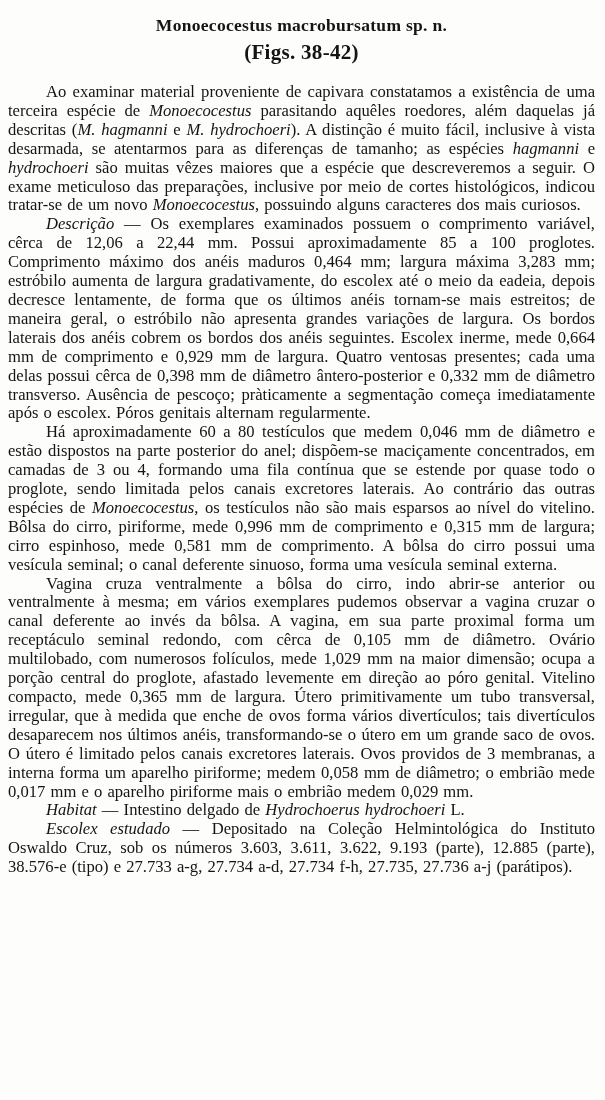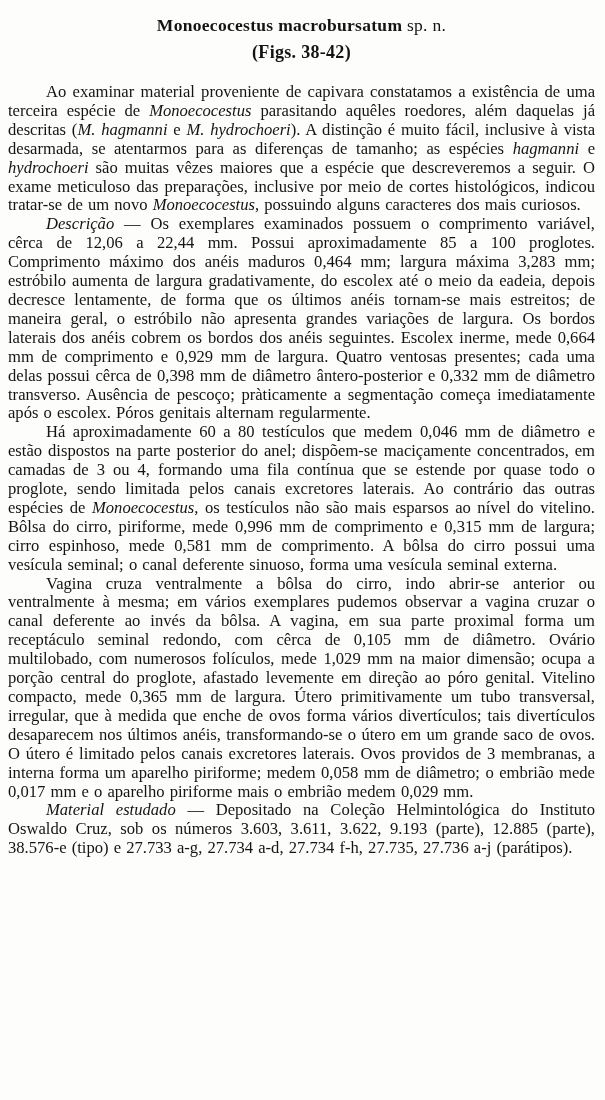--- a/index.html
+++ b/index.html
@@ -19,24 +19,24 @@
     overflow: hidden;
   }
   .title {
     text-align: center;
     font-size: 17.5px;
     line-height: 22px;
     margin: 6px 0 5px 0;
     letter-spacing: 0.3px;
   }
   .title .t-bold { font-weight: bold; }
-  .title .t-reg  { font-weight: normal; }
+  .title .t-reg  { font-weight: bold; }
   .subtitle {
     text-align: center;
-    font-size: 18px;
+    font-size: 21px;
     font-weight: bold;
     line-height: 22px;
     margin: 0 0 20px 0;
     letter-spacing: 0.3px;
   }
   .body-text p.para {
     margin: 0;
     font-size: 16.6px;
     line-height: 18.9px;
     text-align: justify;
@@ -53,15 +53,16 @@
 <div class="page">
   <h1 class="title">
     <span class="t-bold">Monoecocestus macrobursatum</span><span class="t-reg"> sp. n.</span>
   </h1>
   <div class="subtitle">(Figs. 38-42)</div>
   <div class="body-text">
       <p class="para"><span>Ao examinar material proveniente de capivara constatamos a existência de uma terceira espécie de </span><span class="it">Monoecocestus</span><span> parasitando aquêles roedores, além daquelas já descritas (</span><span class="it">M. hagmanni</span><span> e </span><span class="it">M. hydrochoeri</span><span>). A distinção é muito fácil, inclusive à vista desarmada, se atentarmos para as diferenças de tamanho; as espécies </span><span class="it">hagmanni</span><span> e </span><span class="it">hydrochoeri</span><span> são muitas vêzes maiores que a espécie que descreveremos a seguir. O exame meticuloso das preparações, inclusive por meio de cortes histológicos, indicou tratar-se de um novo </span><span class="it">Monoecocestus</span><span>, possuindo alguns caracteres dos mais curiosos.</span></p>
       <p class="para"><span class="it">Descrição</span><span> — Os exemplares examinados possuem o comprimento variável, cêrca de 12,06 a 22,44 mm. Possui aproximadamente 85 a 100 proglotes. Comprimento máximo dos anéis maduros 0,464 mm; largura máxima 3,283 mm; estróbilo aumenta de largura gradativamente, do escolex até o meio da eadeia, depois decresce lentamente, de forma que os últimos anéis tornam-se mais estreitos; de maneira geral, o estróbilo não apresenta grandes variações de largura. Os bordos laterais dos anéis cobrem os bordos dos anéis seguintes. Escolex inerme, mede 0,664 mm de comprimento e 0,929 mm de largura. Quatro ventosas presentes; cada uma delas possui cêrca de 0,398 mm de diâmetro ântero-posterior e 0,332 mm de diâmetro transverso. Ausência de pescoço; pràticamente  a segmentação começa imediatamente após o escolex. Póros genitais alternam regularmente.</span></p>
       <p class="para"><span>Há aproximadamente 60 a 80 testículos que medem 0,046 mm de diâmetro e estão dispostos na parte posterior do anel; dispõem-se maciçamente concentrados, em camadas de 3 ou 4, formando uma fila contínua que se estende por quase todo o proglote, sendo limitada pelos canais excretores laterais. Ao contrário das outras espécies de </span><span class="it">Monoecocestus</span><span>, os testículos não são mais esparsos ao nível do vitelino. Bôlsa do cirro, piriforme, mede 0,996 mm de comprimento e 0,315 mm de largura; cirro espinhoso, mede 0,581 mm de comprimento. A bôlsa do cirro possui uma vesícula seminal; o canal deferente sinuoso, forma uma vesícula seminal externa.</span></p>
       <p class="para"><span>Vagina cruza ventralmente a bôlsa do cirro, indo abrir-se anterior ou ventralmente à mesma; em vários exemplares pudemos observar a vagina cruzar o canal deferente ao invés da bôlsa. A vagina, em sua parte proximal forma um receptáculo seminal redondo, com cêrca de 0,105 mm de diâmetro. Ovário multilobado, com numerosos folículos, mede 1,029 mm na maior dimensão; ocupa a porção central do proglote, afastado levemente em direção ao póro genital. Vitelino compacto, mede 0,365 mm de largura. Útero primitivamente um tubo transversal, irregular, que à medida que enche de ovos forma vários divertículos; tais divertículos desaparecem nos últimos anéis, transformando-se o útero em um grande saco de ovos. O útero é limitado pelos canais excretores laterais. Ovos providos de 3 membranas, a interna forma um aparelho piriforme; medem 0,058 mm de diâmetro; o embrião mede 0,017 mm e o aparelho piriforme mais o embrião medem 0,029 mm.</span></p>
-      <p class="para"><span class="it">Material estudado</span><span> —  Depositado na Coleção Helmintológica do Instituto Oswaldo Cruz, sob os números 3.603, 3.611, 3.622, 9.193 (parte), 12.885 (parte), 38.576-e (tipo) e 27.733 a-g, 27.734 a-d, 27.734 f-h, 27.735, 27.736 a-j (parátipos).</span></p>
+      <p class="para"><span class="it">Habitat</span><span> — Intestino delgado de </span><span class="it">Hydrochoerus hydrochoeri</span><span> L.</span></p>
+      <p class="para"><span class="it">Escolex estudado</span><span> —  Depositado na Coleção Helmintológica do Instituto Oswaldo Cruz, sob os números 3.603, 3.611, 3.622, 9.193 (parte), 12.885 (parte), 38.576-e (tipo) e 27.733 a-g, 27.734 a-d, 27.734 f-h, 27.735, 27.736 a-j (parátipos).</span></p>
     </div>
 </div>
 
 </body></html>

